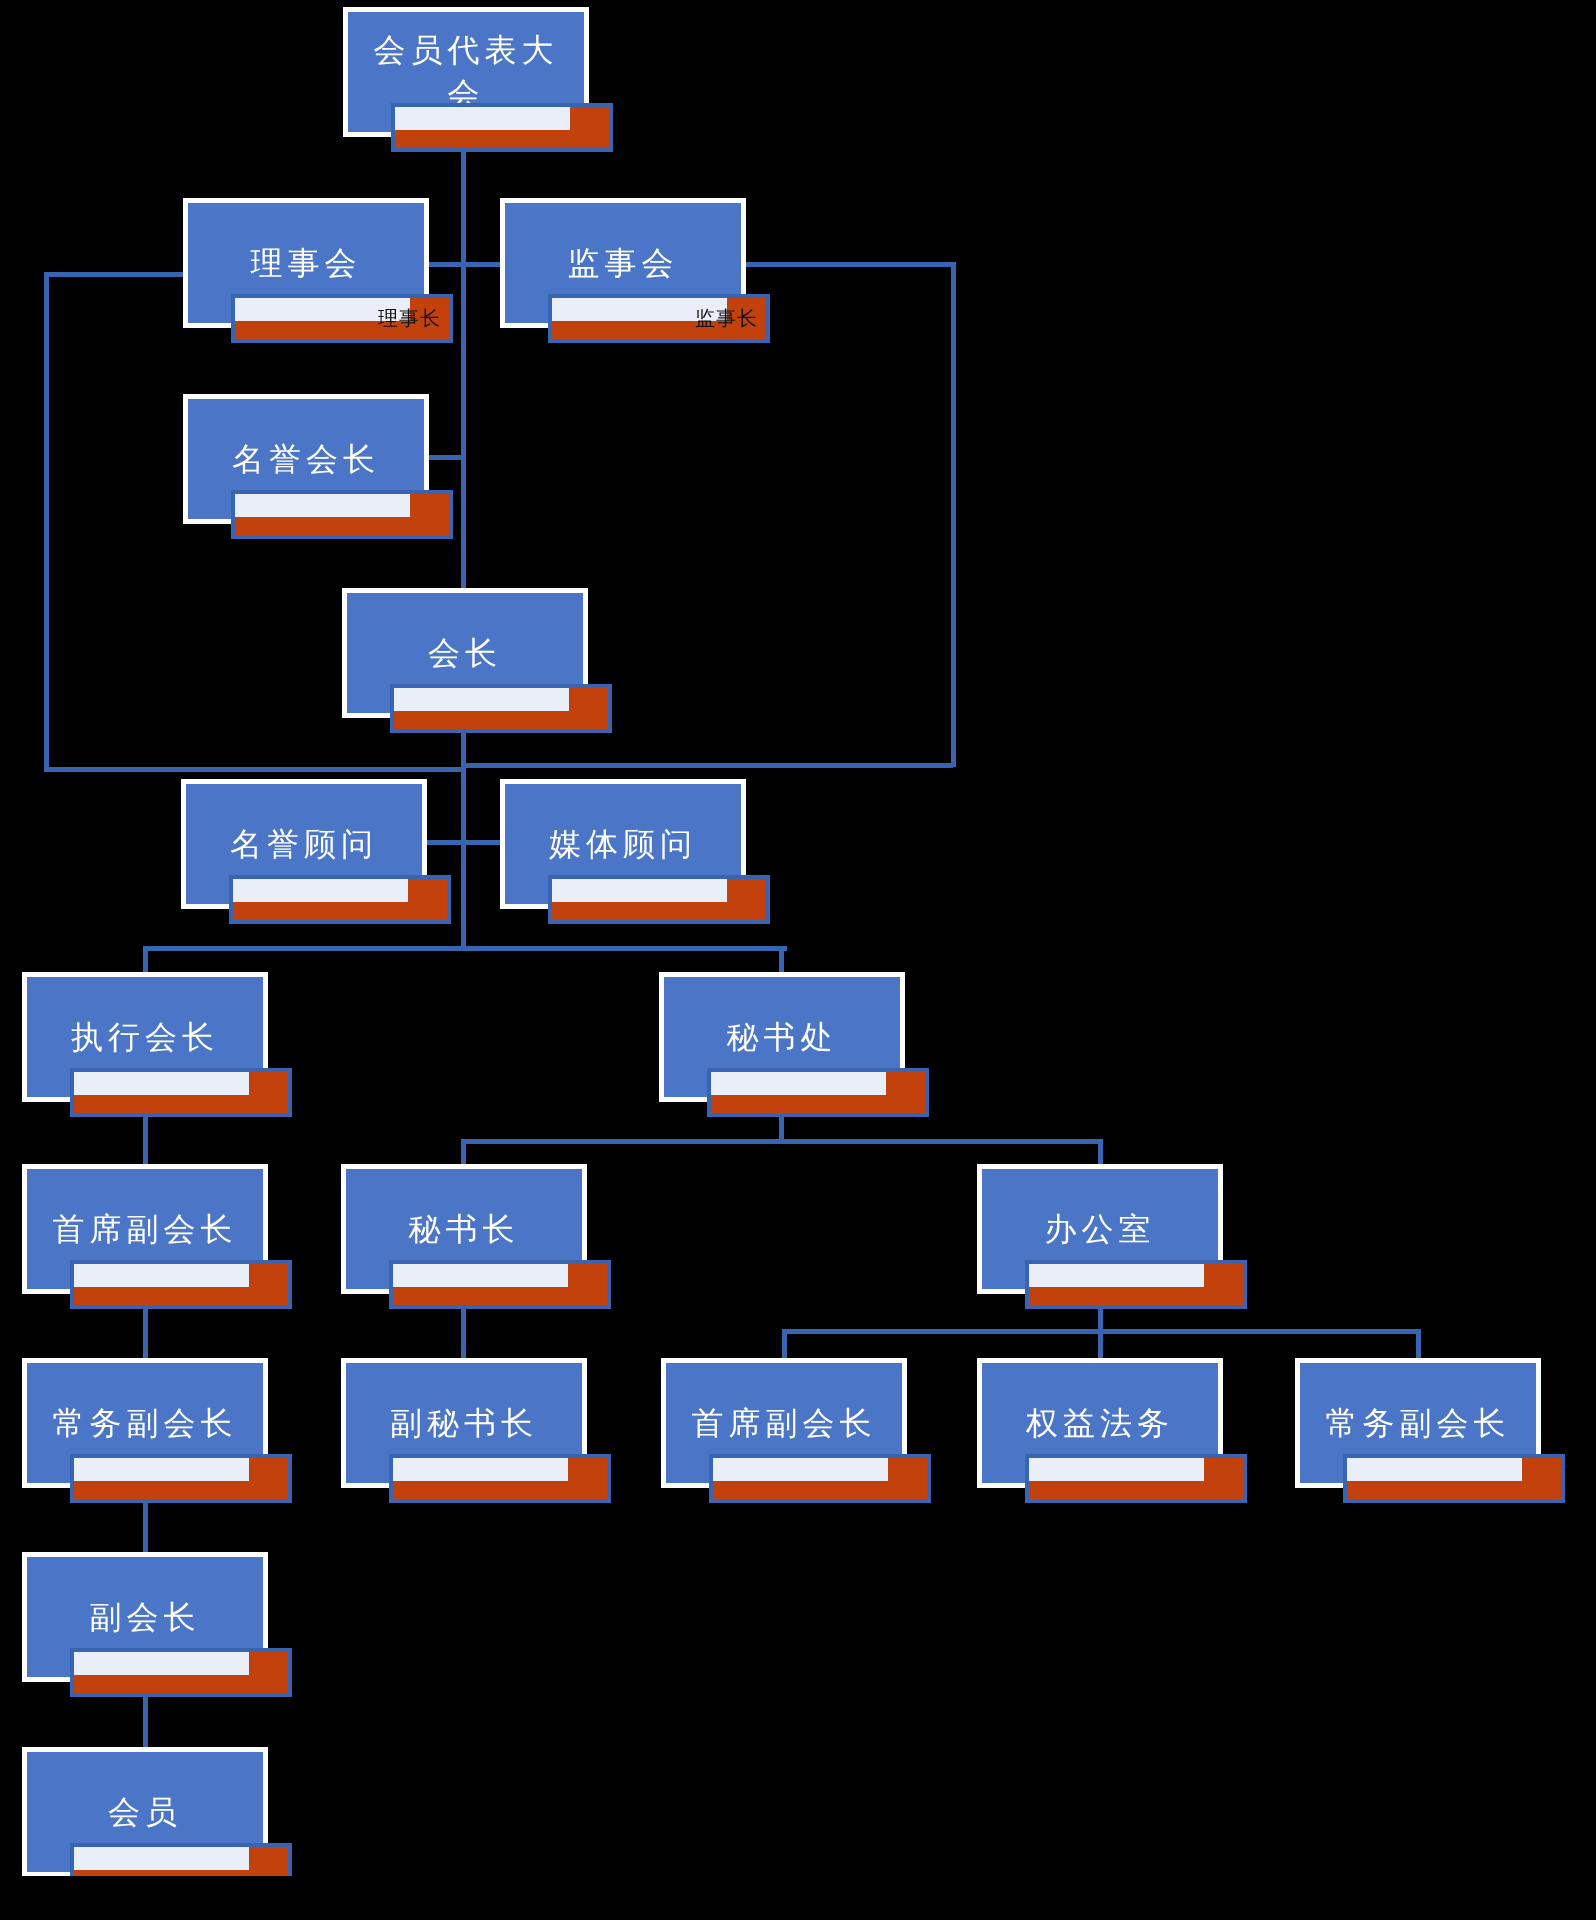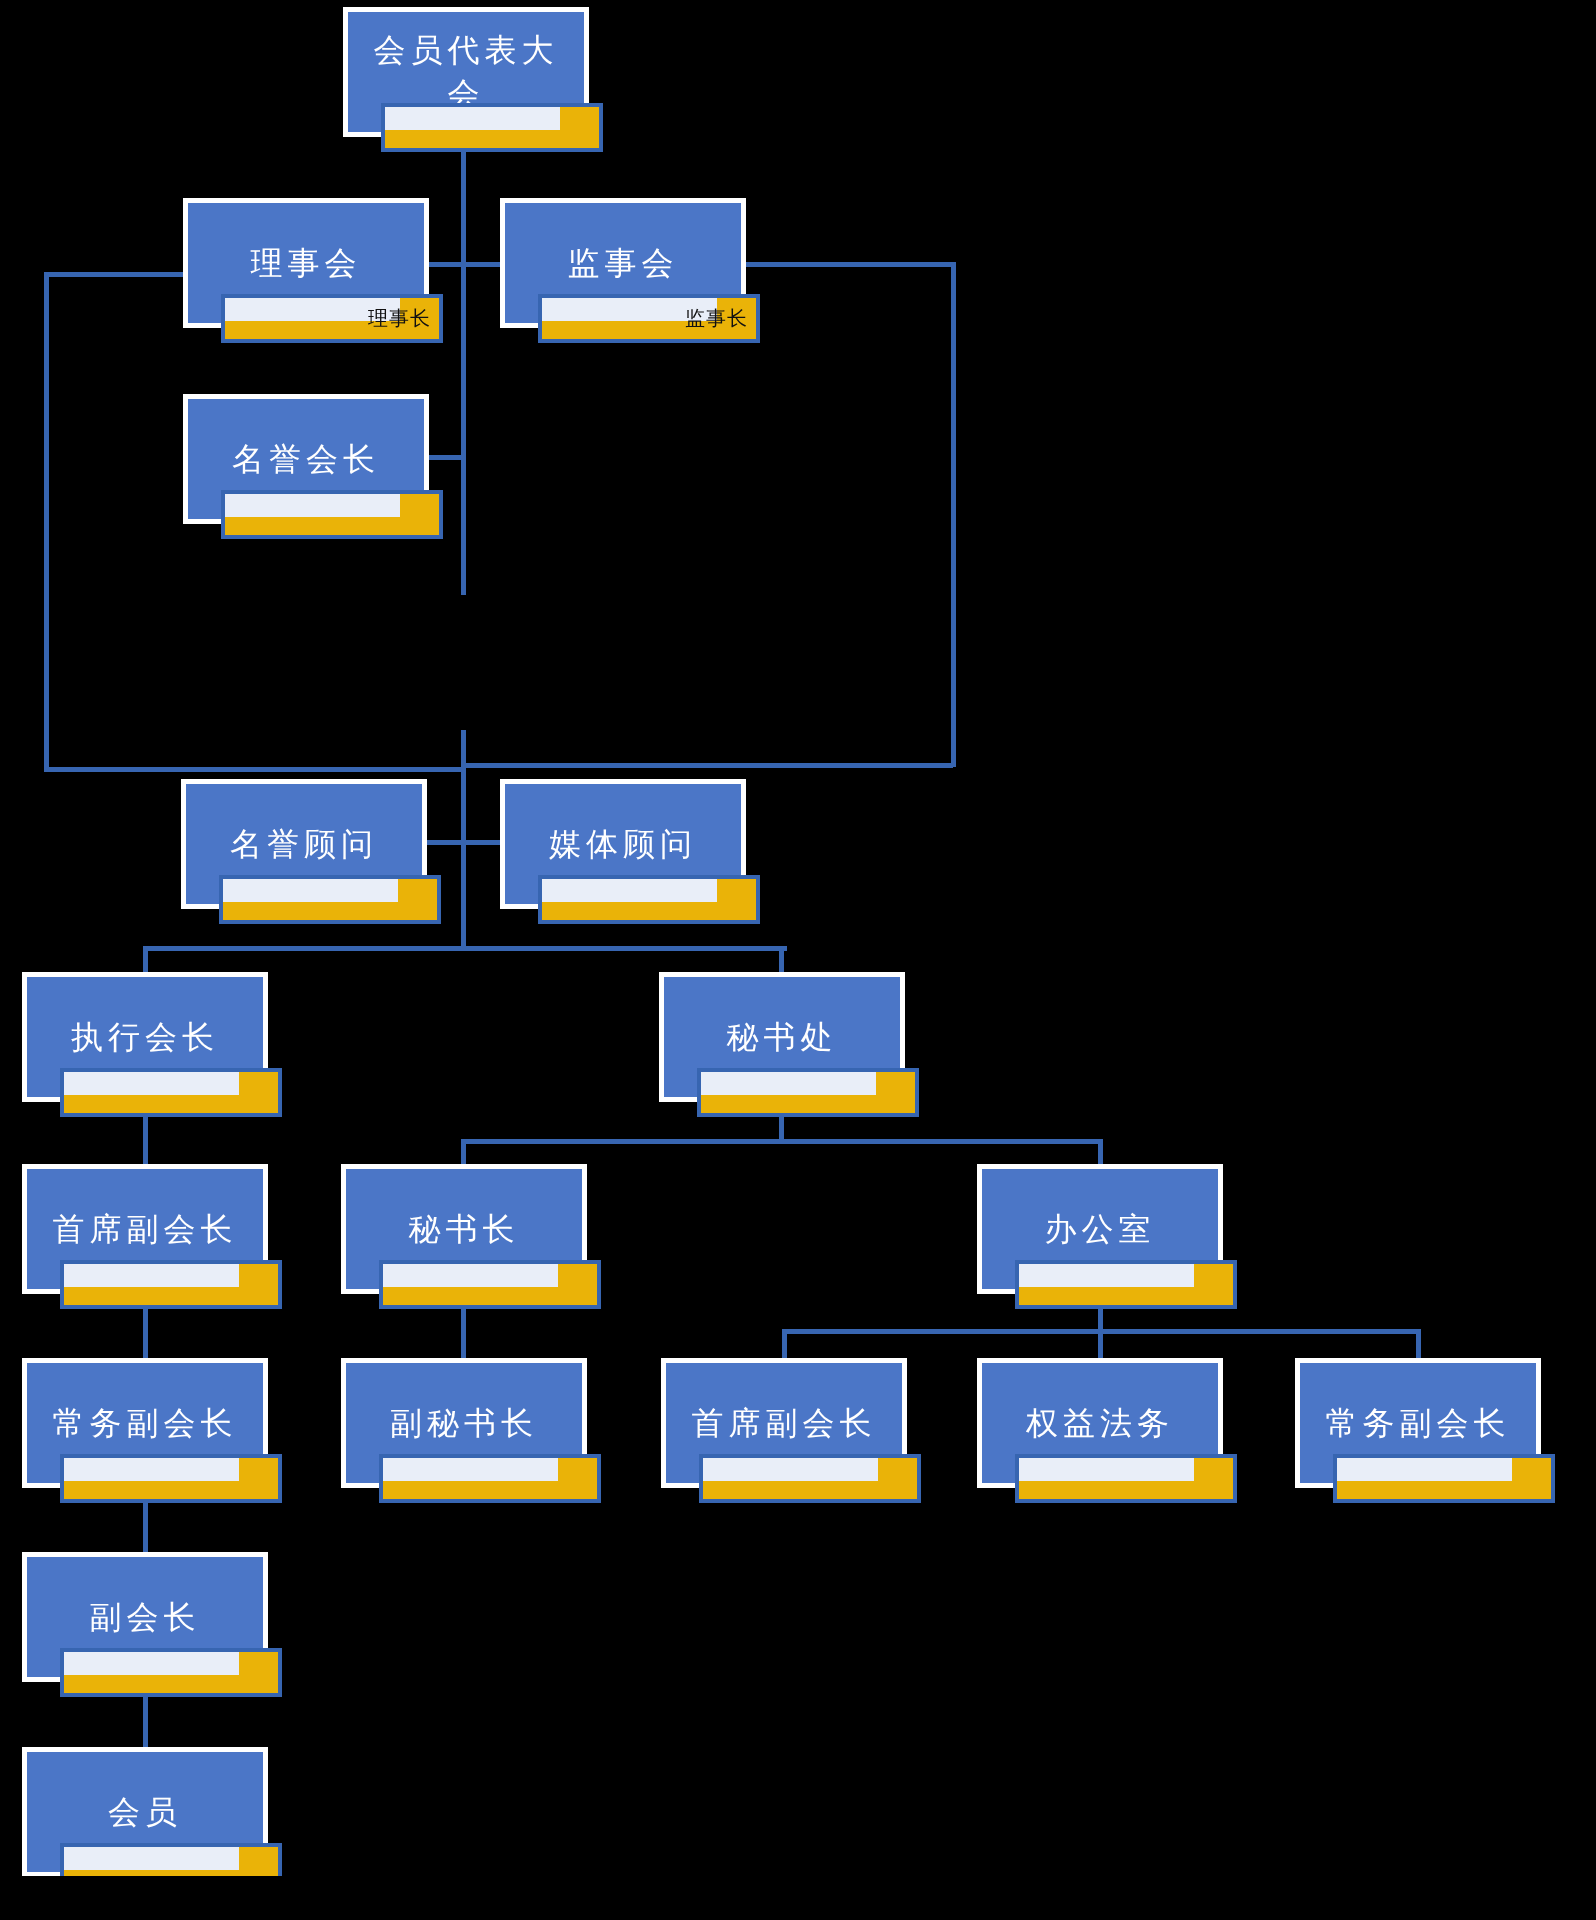--- a/index.html
+++ b/index.html
@@ -11,21 +11,21 @@
   .h,.v{position:absolute;background:#3765B1;}
   
   .node{position:absolute;width:236px;height:120px;background:#4B76C7;border:5px solid #FFFFFF;}
   .face{
     position:absolute;left:0;top:0;width:100%;height:100%;
     display:flex;align-items:center;justify-content:center;
     color:#FFFFFF;font-size:32px;line-height:44px;letter-spacing:5px;
     text-align:center;padding:0 20px;box-sizing:border-box;
   }
   
-  .sub{position:absolute;left:33px;top:91px;width:214px;height:41px;background:#eab308;border:4px solid #3765B1;}
+  .sub{position:absolute;left:43px;top:91px;width:214px;height:41px;background:#c2410c;border:4px solid #3765B1;}
   .sub .tint{position:absolute;left:0;top:0;width:82%;height:55%;background:#E9EEF8;}
   .sub .sub-label{
     position:absolute;right:8px;top:0;height:100%;display:flex;align-items:center;
     color:#111111;font-size:20px;letter-spacing:1px;font-family:"Liberation Serif","DejaVu Serif",serif;
   }
 </style>
 </head>
 <body>
 
 <div class="canvas">
@@ -84,20 +84,27 @@
   </div>
 
   <div class="node" style="left:500px;top:198px">
     <div class="face">监事会</div>
     <div class="sub">
         <div class="tint"></div>
         <div class="sub-label">监事长</div>
       </div>
   </div>
 
+  <div class="node" style="left:342px;top:588px">
+    <div class="face">会长</div>
+    <div class="sub">
+        <div class="tint"></div>
+        <div class="sub-label"></div>
+      </div>
+  </div>
 
   <div class="node" style="left:181px;top:779px">
     <div class="face">名誉顾问</div>
     <div class="sub">
         <div class="tint"></div>
         <div class="sub-label"></div>
       </div>
   </div>
 
   <div class="node" style="left:500px;top:779px">

